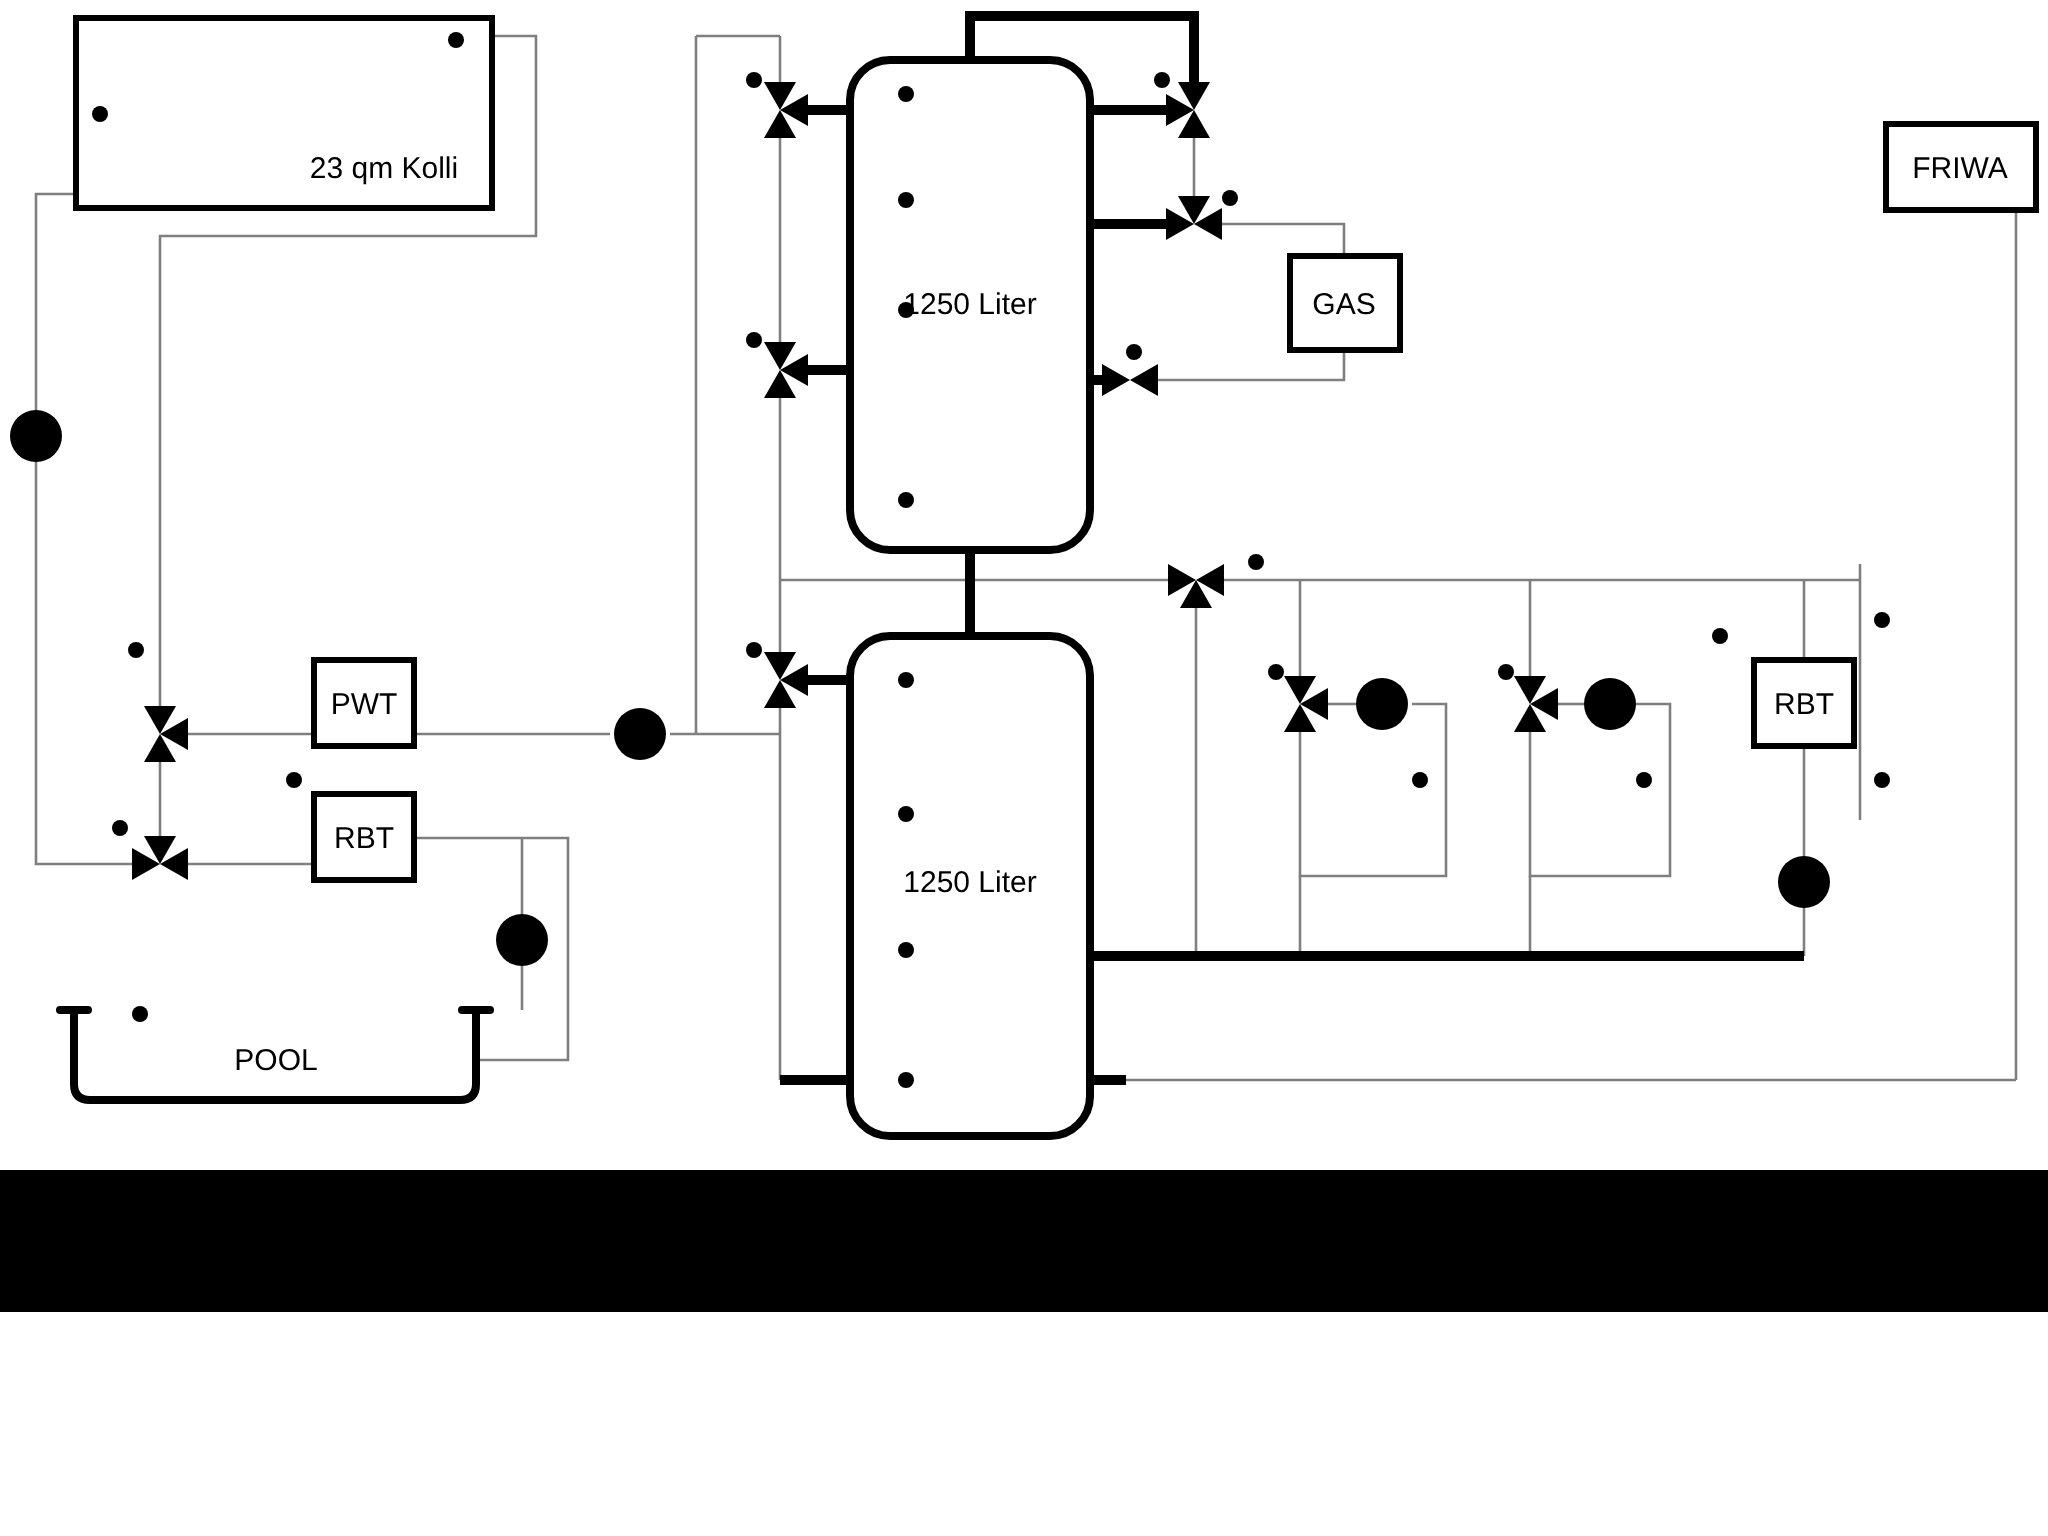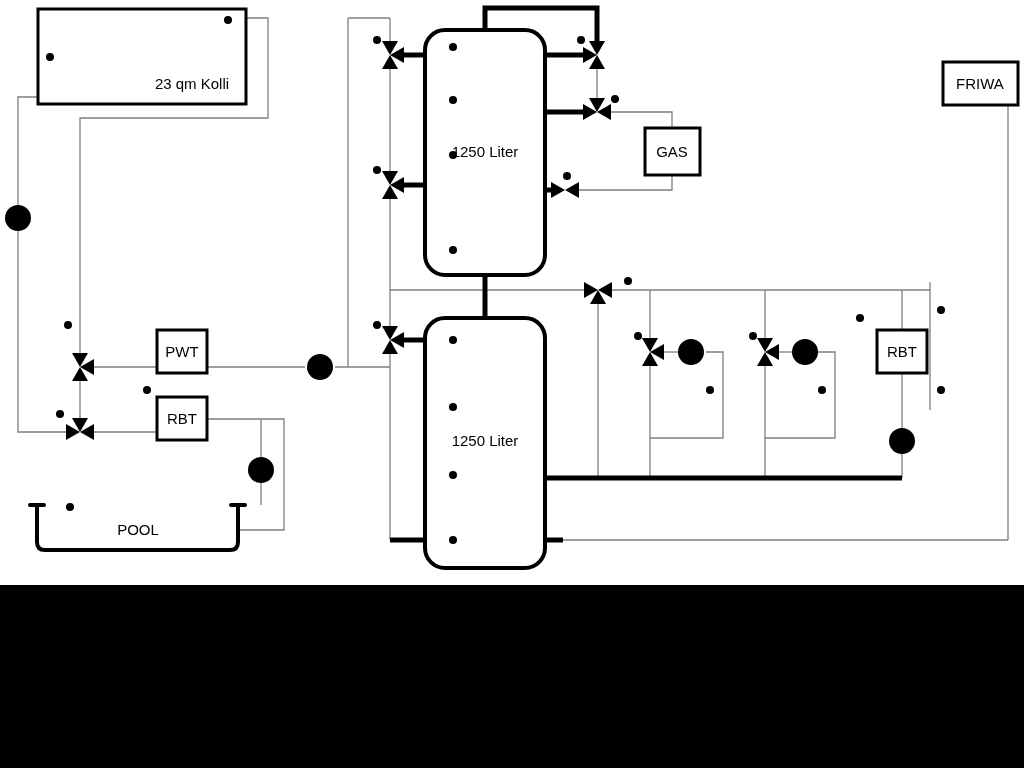--- a/index.html
+++ b/index.html
@@ -1,16 +1,16 @@
 <!DOCTYPE html>
 <html><head>
 <meta charset="utf-8">
 <style>
   html,body{margin:0;padding:0;background:#fff;}
-  .canvas{position:relative;width:1024px;height:768px;background:#ffffff;overflow:hidden;}
+  .canvas{position:relative;width:1024px;height:656px;background:#ffffff;overflow:hidden;}
   svg{position:absolute;left:0;top:0;}
   .thin{stroke:#7f7f7f;stroke-width:1.3;fill:none;}
   .thick{stroke:#000000;stroke-width:5;fill:none;}
   .box{fill:#ffffff;stroke:#000000;stroke-width:3;}
   .tank{fill:#ffffff;stroke:#000000;stroke-width:4;}
   .pool{fill:none;stroke:#000000;stroke-width:4;stroke-linecap:round;}
   .lbl{font-family:"Liberation Sans",sans-serif;font-size:15px;fill:#000;text-anchor:middle;}
 </style>
 </head>
 <body>

